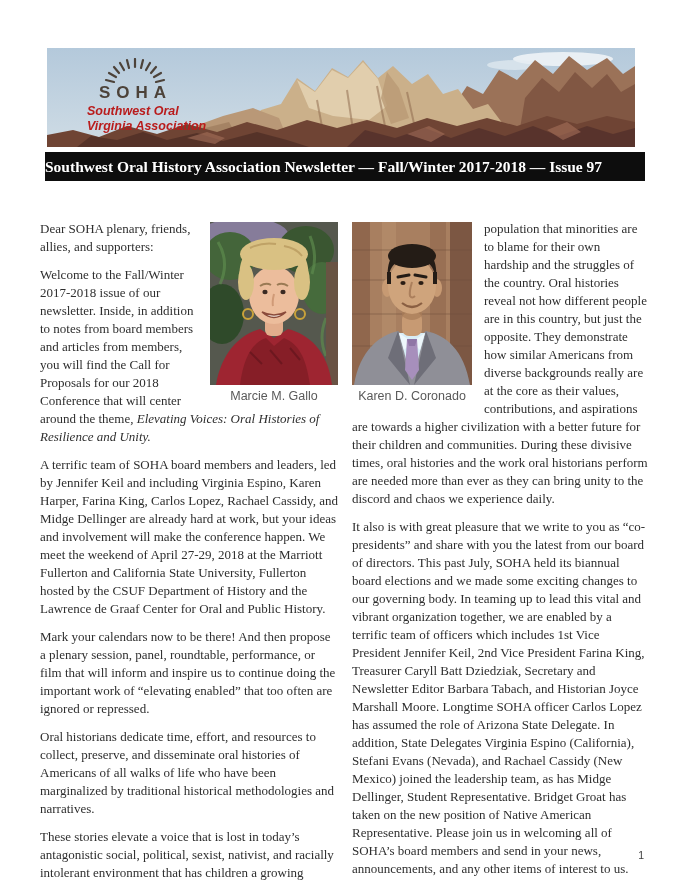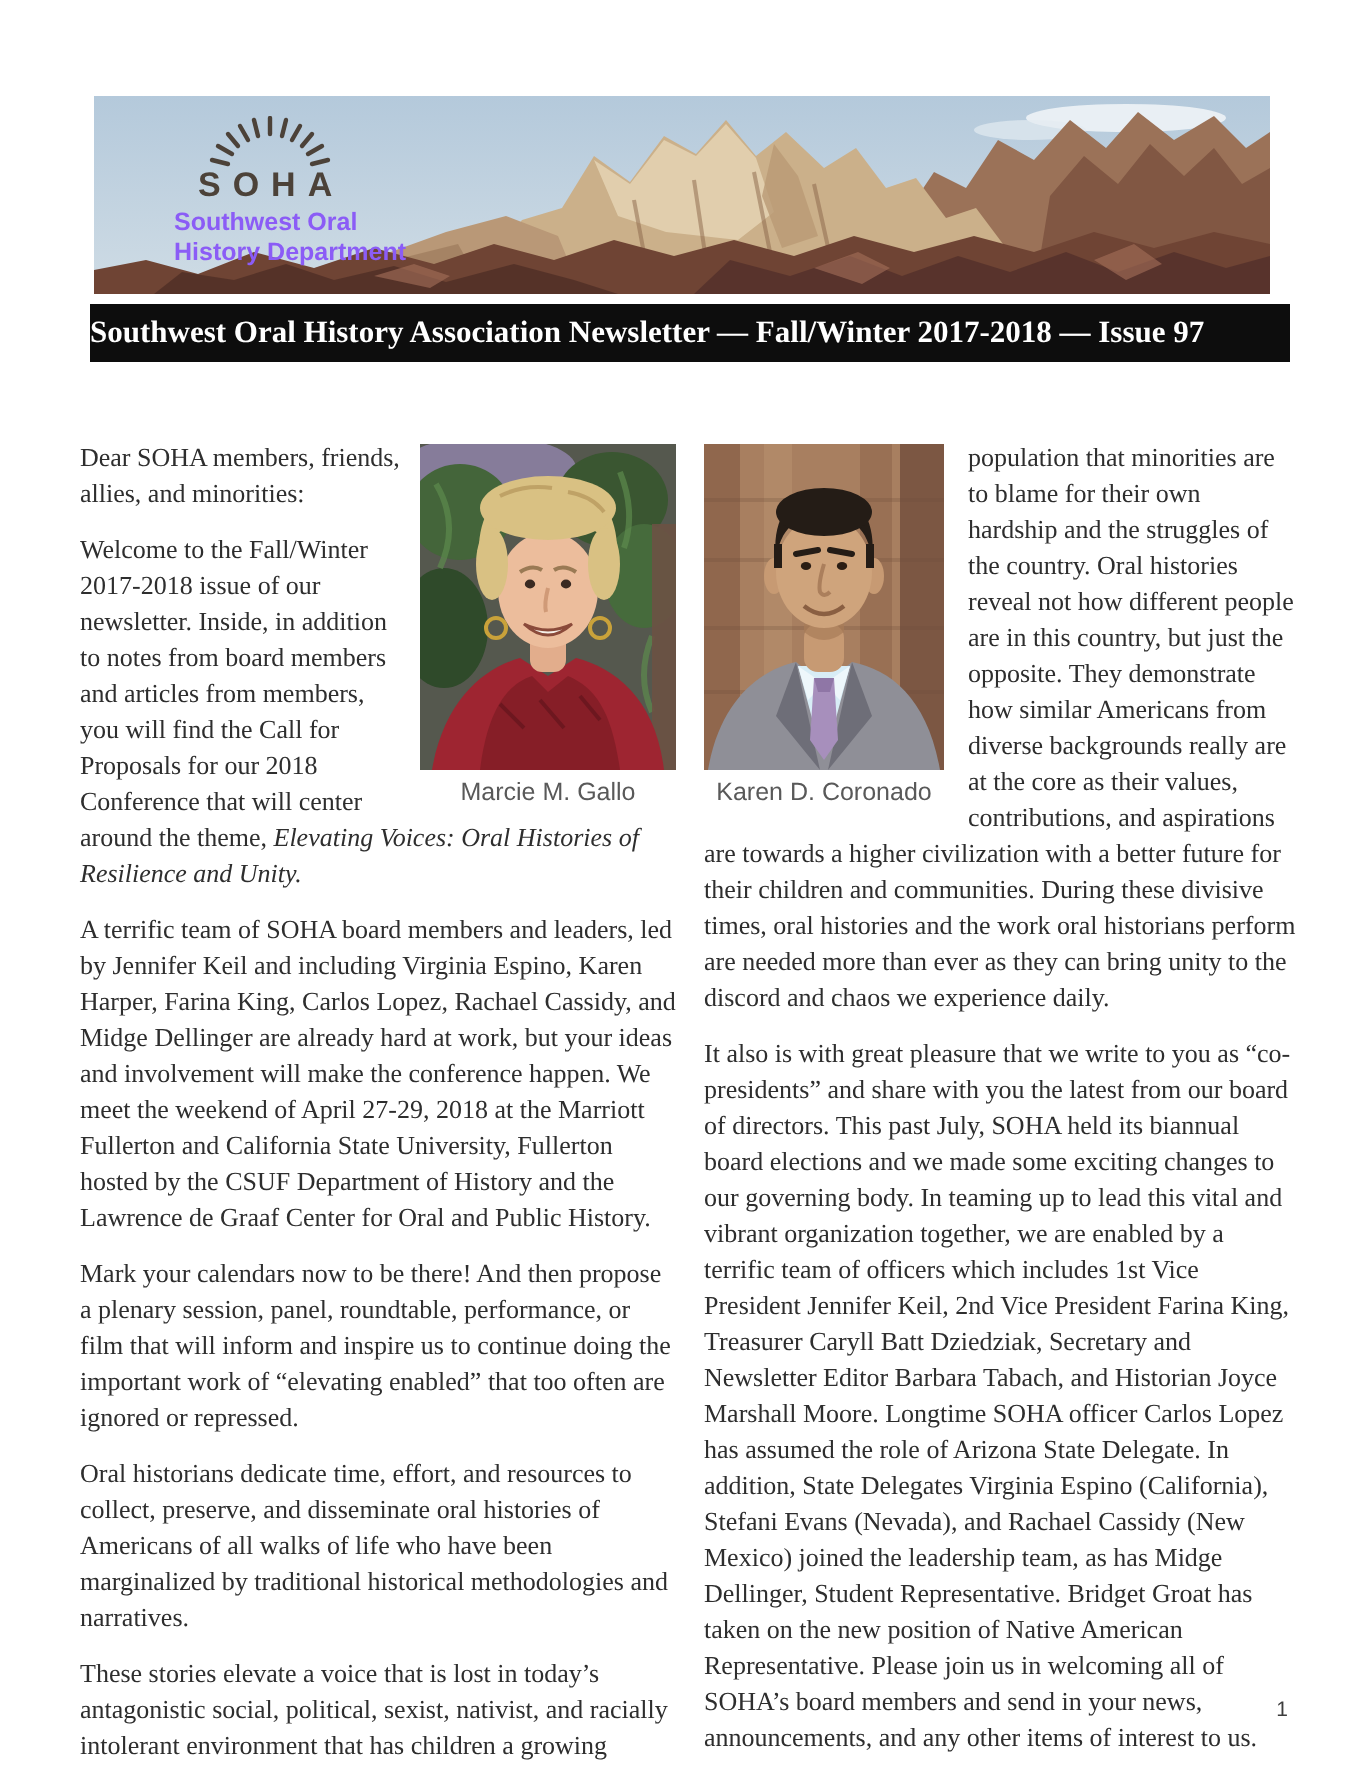--- a/index.html
+++ b/index.html
@@ -7,21 +7,21 @@
         font-family:"Liberation Serif","DejaVu Serif",serif;color:#2e2e2e;}
 
   
   .header-photo{position:absolute;left:47px;top:48px;width:588px;height:99px;overflow:hidden;}
   .header-photo svg{display:block;}
   .logo-overlay{position:absolute;left:64px;top:58px;width:190px;margin-left:24px;}
   .logo-sunburst{display:block;margin-left:14px;}
   .logo-acronym{font-family:"Liberation Sans","DejaVu Sans",sans-serif;font-weight:bold;
                 font-size:17px;letter-spacing:6px;color:#4c4239;margin-left:12px;line-height:1;}
   .logo-name{font-family:"Liberation Sans","DejaVu Sans",sans-serif;font-weight:bold;
-             font-size:12.5px;line-height:1.2;color:#8b5cf6;margin-top:3px;}
+             font-size:12.5px;line-height:1.2;color:#b91c1c;margin-top:3px;font-style:italic;}
 
   
   .title-bar{position:absolute;left:45px;top:152px;width:600px;height:29px;background:#0d0d0d;
              display:flex;align-items:center;justify-content:flex-start;}
   .title-bar span{color:#ffffff;font-weight:bold;font-size:15.5px;white-space:nowrap;}
 
   
   .section-heading{position:absolute;left:0;top:195px;width:100%;text-align:center;
                    font-weight:bold;font-size:16px;letter-spacing:.4px;color:#862348;}
 
@@ -88,21 +88,21 @@
           <line x1="40" y1="10" x2="42" y2="2"></line>
           <line x1="45" y1="12" x2="49" y2="5"></line>
           <line x1="50" y1="15" x2="55" y2="9"></line>
           <line x1="53" y1="19" x2="60" y2="15"></line>
           <line x1="55" y1="24" x2="63" y2="22"></line>
         </g>
       </svg>
       <div class="logo-acronym">SOHA</div>
       <div class="logo-name">
         <div>Southwest Oral</div>
-        <div>History Department</div>
+        <div>Virginia Association</div>
       </div>
     </div>
   </div>
 
   <div class="title-bar">
     <span>Southwest Oral History Association Newsletter — Fall/Winter 2017-2018 — Issue 97</span>
   </div>
 
 
   <div class="columns">
@@ -137,21 +137,21 @@
           <circle cx="90" cy="92" r="5" fill="none" stroke="#c9a23a" stroke-width="2"></circle>
 
           <path d="M50,64 Q56,60 61,63 M67,63 Q72,60 78,64" stroke="#9a7a54" stroke-width="2" fill="none"></path>
           <ellipse cx="55" cy="70" rx="2.6" ry="2.2" fill="#3a2a22"></ellipse>
           <ellipse cx="73" cy="70" rx="2.6" ry="2.2" fill="#3a2a22"></ellipse>
           <path d="M64,72 Q62,80 63,84" stroke="#d09a77" stroke-width="2" fill="none"></path>
           <path d="M52,90 Q64,101 76,90 Q64,96 52,90 Z" fill="#f6f0e8" stroke="#8a4a3a" stroke-width="1.5"></path>
         </svg>
         <div class="photo-caption">Marcie M. Gallo</div>
       </div>
-      <p>Dear SOHA members, friends, allies, and minorities:</p>
+      <p>Dear SOHA plenary, friends, allies, and supporters:</p>
       <p>
         <span>Welcome to the Fall/Winter 2017-2018 issue of our newsletter. Inside, in addition to notes from board members and articles from members, you will find the Call for Proposals for our 2018 Conference that will center around the theme, </span><span class="italic">Elevating Voices: Oral Histories of Resilience and Unity.</span>
       </p>
       <p>A terrific team of SOHA board members and leaders, led by Jennifer Keil and including Virginia Espino, Karen Harper, Farina King, Carlos Lopez, Rachael Cassidy, and Midge Dellinger are already hard at work, but your ideas and involvement will make the conference happen. We meet the weekend of April 27-29, 2018 at the Marriott Fullerton and California State University, Fullerton hosted by the CSUF Department of History and the Lawrence de Graaf Center for Oral and Public History.</p>
       <p>Mark your calendars now to be there! And then propose a plenary session, panel, roundtable, performance, or film that will inform and inspire us to continue doing the important work of “elevating enabled” that too often are ignored or repressed.</p>
       <p>Oral historians dedicate time, effort, and resources to collect, preserve, and disseminate oral histories of Americans of all walks of life who have been marginalized by traditional historical methodologies and narratives.</p>
       <p>These stories elevate a voice that is lost in today’s antagonistic social, political, sexist, nativist, and racially intolerant environment that has children a growing</p>
     </div>
 
     <div class="col right">

